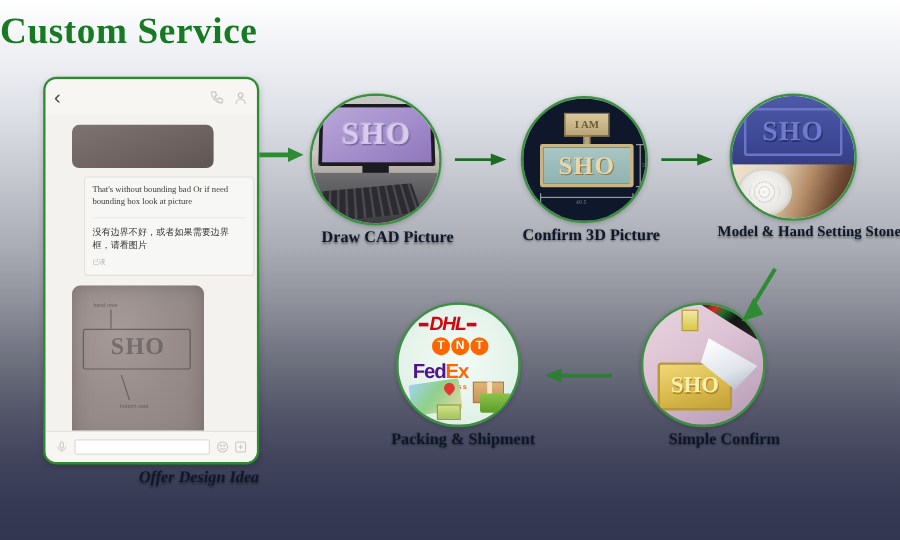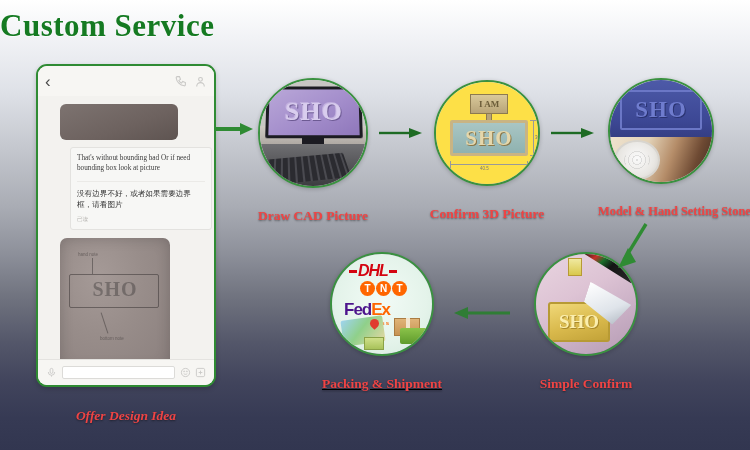--- a/index.html
+++ b/index.html
@@ -177,32 +177,33 @@
   .circle {
     border-radius: 50%;
     border: 2px solid #3a9140;
     overflow: hidden;
     position: relative;
     box-shadow: 0 1px 4px rgba(0,0,0,0.22);
   }
   .caption {
     font-family: "Liberation Serif", serif;
     font-weight: bold;
-    color: #ef4444;
+    color: #0f172a;
     text-shadow: 0 1px 2px rgba(0,0,0,0.45);
-    margin-top: 20px;
+    margin-top: 2px;
     white-space: nowrap;
+    text-align: right;
   }
 
   
   #node-cad   { left: 248px; top: 78px;  width: 130px; }
   #node-3d    { left: 424px; top: 80px;  width: 126px; }
   #node-model { left: 598px; top: 78px;  width: 126px; }
   #node-simple{ left: 522px; top: 252px; width: 128px; }
-  #node-pack  { left: 318px; top: 252px; width: 128px; text-decoration: underline; }
+  #node-pack  { left: 318px; top: 252px; width: 128px; }
 
   #node-cad   .circle { width: 110px; height: 110px; margin: 0 auto; }
   #node-3d    .circle { width: 106px; height: 106px; margin: 0 auto; }
   #node-model .circle { width: 106px; height: 106px; margin: 0 auto; }
   #node-simple .circle{ width: 104px; height: 104px; margin: 0 auto; }
   #node-pack  .circle { width: 104px; height: 104px; margin: 0 auto; }
 
   #node-cad   .caption { font-size: 13.5px; }
   #node-3d    .caption { font-size: 13.5px; }
   #node-model .caption { font-size: 12.4px; }
@@ -242,21 +243,21 @@
                 repeating-linear-gradient(0deg,#2b2b30 0 4px,#4a4a50 4px 6px);
     transform: perspective(90px) rotateX(26deg) rotate(-6deg);
     border-radius: 2px;
   }
   .art-cad .desk {
     position: absolute; left: 0; bottom: 42px; width: 100%; height: 18px;
     background: linear-gradient(180deg,#cfcac4,#b0aaa4);
   }
 
   
-  .art-3d { width: 100%; height: 100%; background: #fde047; position: relative; }
+  .art-3d { width: 100%; height: 100%; background: #0f172a; position: relative; }
   .art-3d .tag {
     position: absolute; left: 34px; top: 12px;
     width: 38px; height: 20px;
     background: linear-gradient(180deg,#d9c99a,#b8a478);
     border: 1px solid #8c7a50;
     display: flex; align-items: center; justify-content: center;
     font-family: "Liberation Serif", serif; font-size: 9px; font-weight: bold;
     color: #6b5c38;
   }
   .art-3d .bail {

